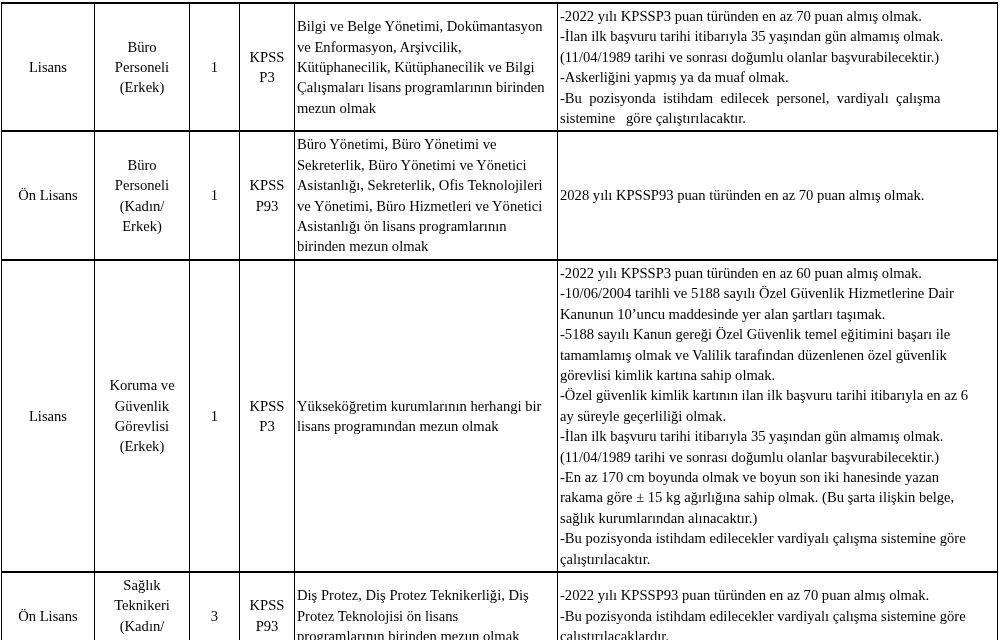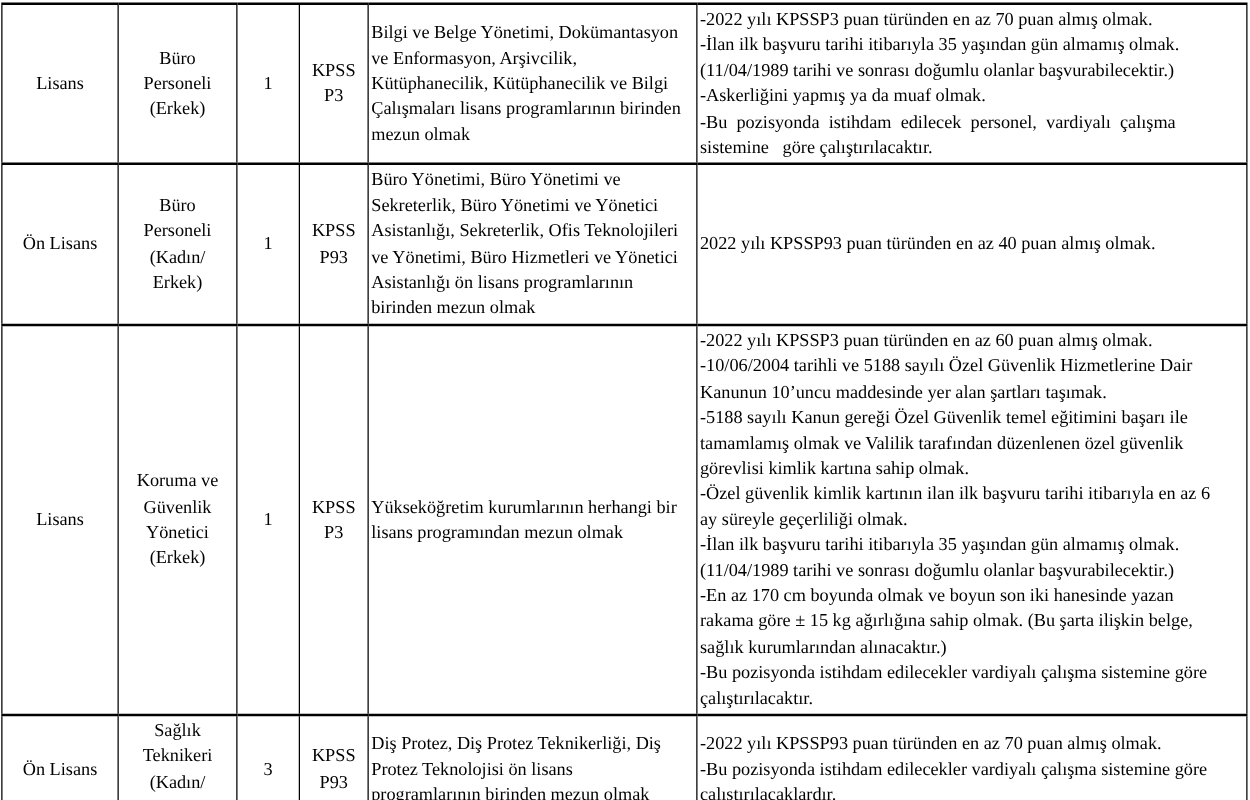--- a/index.html
+++ b/index.html
@@ -89,27 +89,27 @@
 Erkek)</td>
         <td class="c-center">1</td>
         <td class="c-center">KPSS
 P93</td>
         <td class="c-text">Büro Yönetimi, Büro Yönetimi ve
 Sekreterlik, Büro Yönetimi ve Yönetici
 Asistanlığı, Sekreterlik, Ofis Teknolojileri
 ve Yönetimi, Büro Hizmetleri ve Yönetici
 Asistanlığı ön lisans programlarının
 birinden mezun olmak</td>
-        <td class="c-text">2022 yılı KPSSP93 puan türünden en az 40 puan almış olmak.</td>
+        <td class="c-text">2028 yılı KPSSP93 puan türünden en az 70 puan almış olmak.</td>
       </tr>
       <tr class="r3">
         <td class="c-center">Lisans</td>
         <td class="c-center">Koruma ve
 Güvenlik
-Yönetici
+Görevlisi
 (Erkek)</td>
         <td class="c-center">1</td>
         <td class="c-center">KPSS
 P3</td>
         <td class="c-text">Yükseköğretim kurumlarının herhangi bir
 lisans programından mezun olmak</td>
         <td class="c-text">-2022 yılı KPSSP3 puan türünden en az 60 puan almış olmak.
 -10/06/2004 tarihli ve 5188 sayılı Özel Güvenlik Hizmetlerine Dair
 Kanunun 10’uncu maddesinde yer alan şartları taşımak.
 -5188 sayılı Kanun gereği Özel Güvenlik temel eğitimini başarı ile

